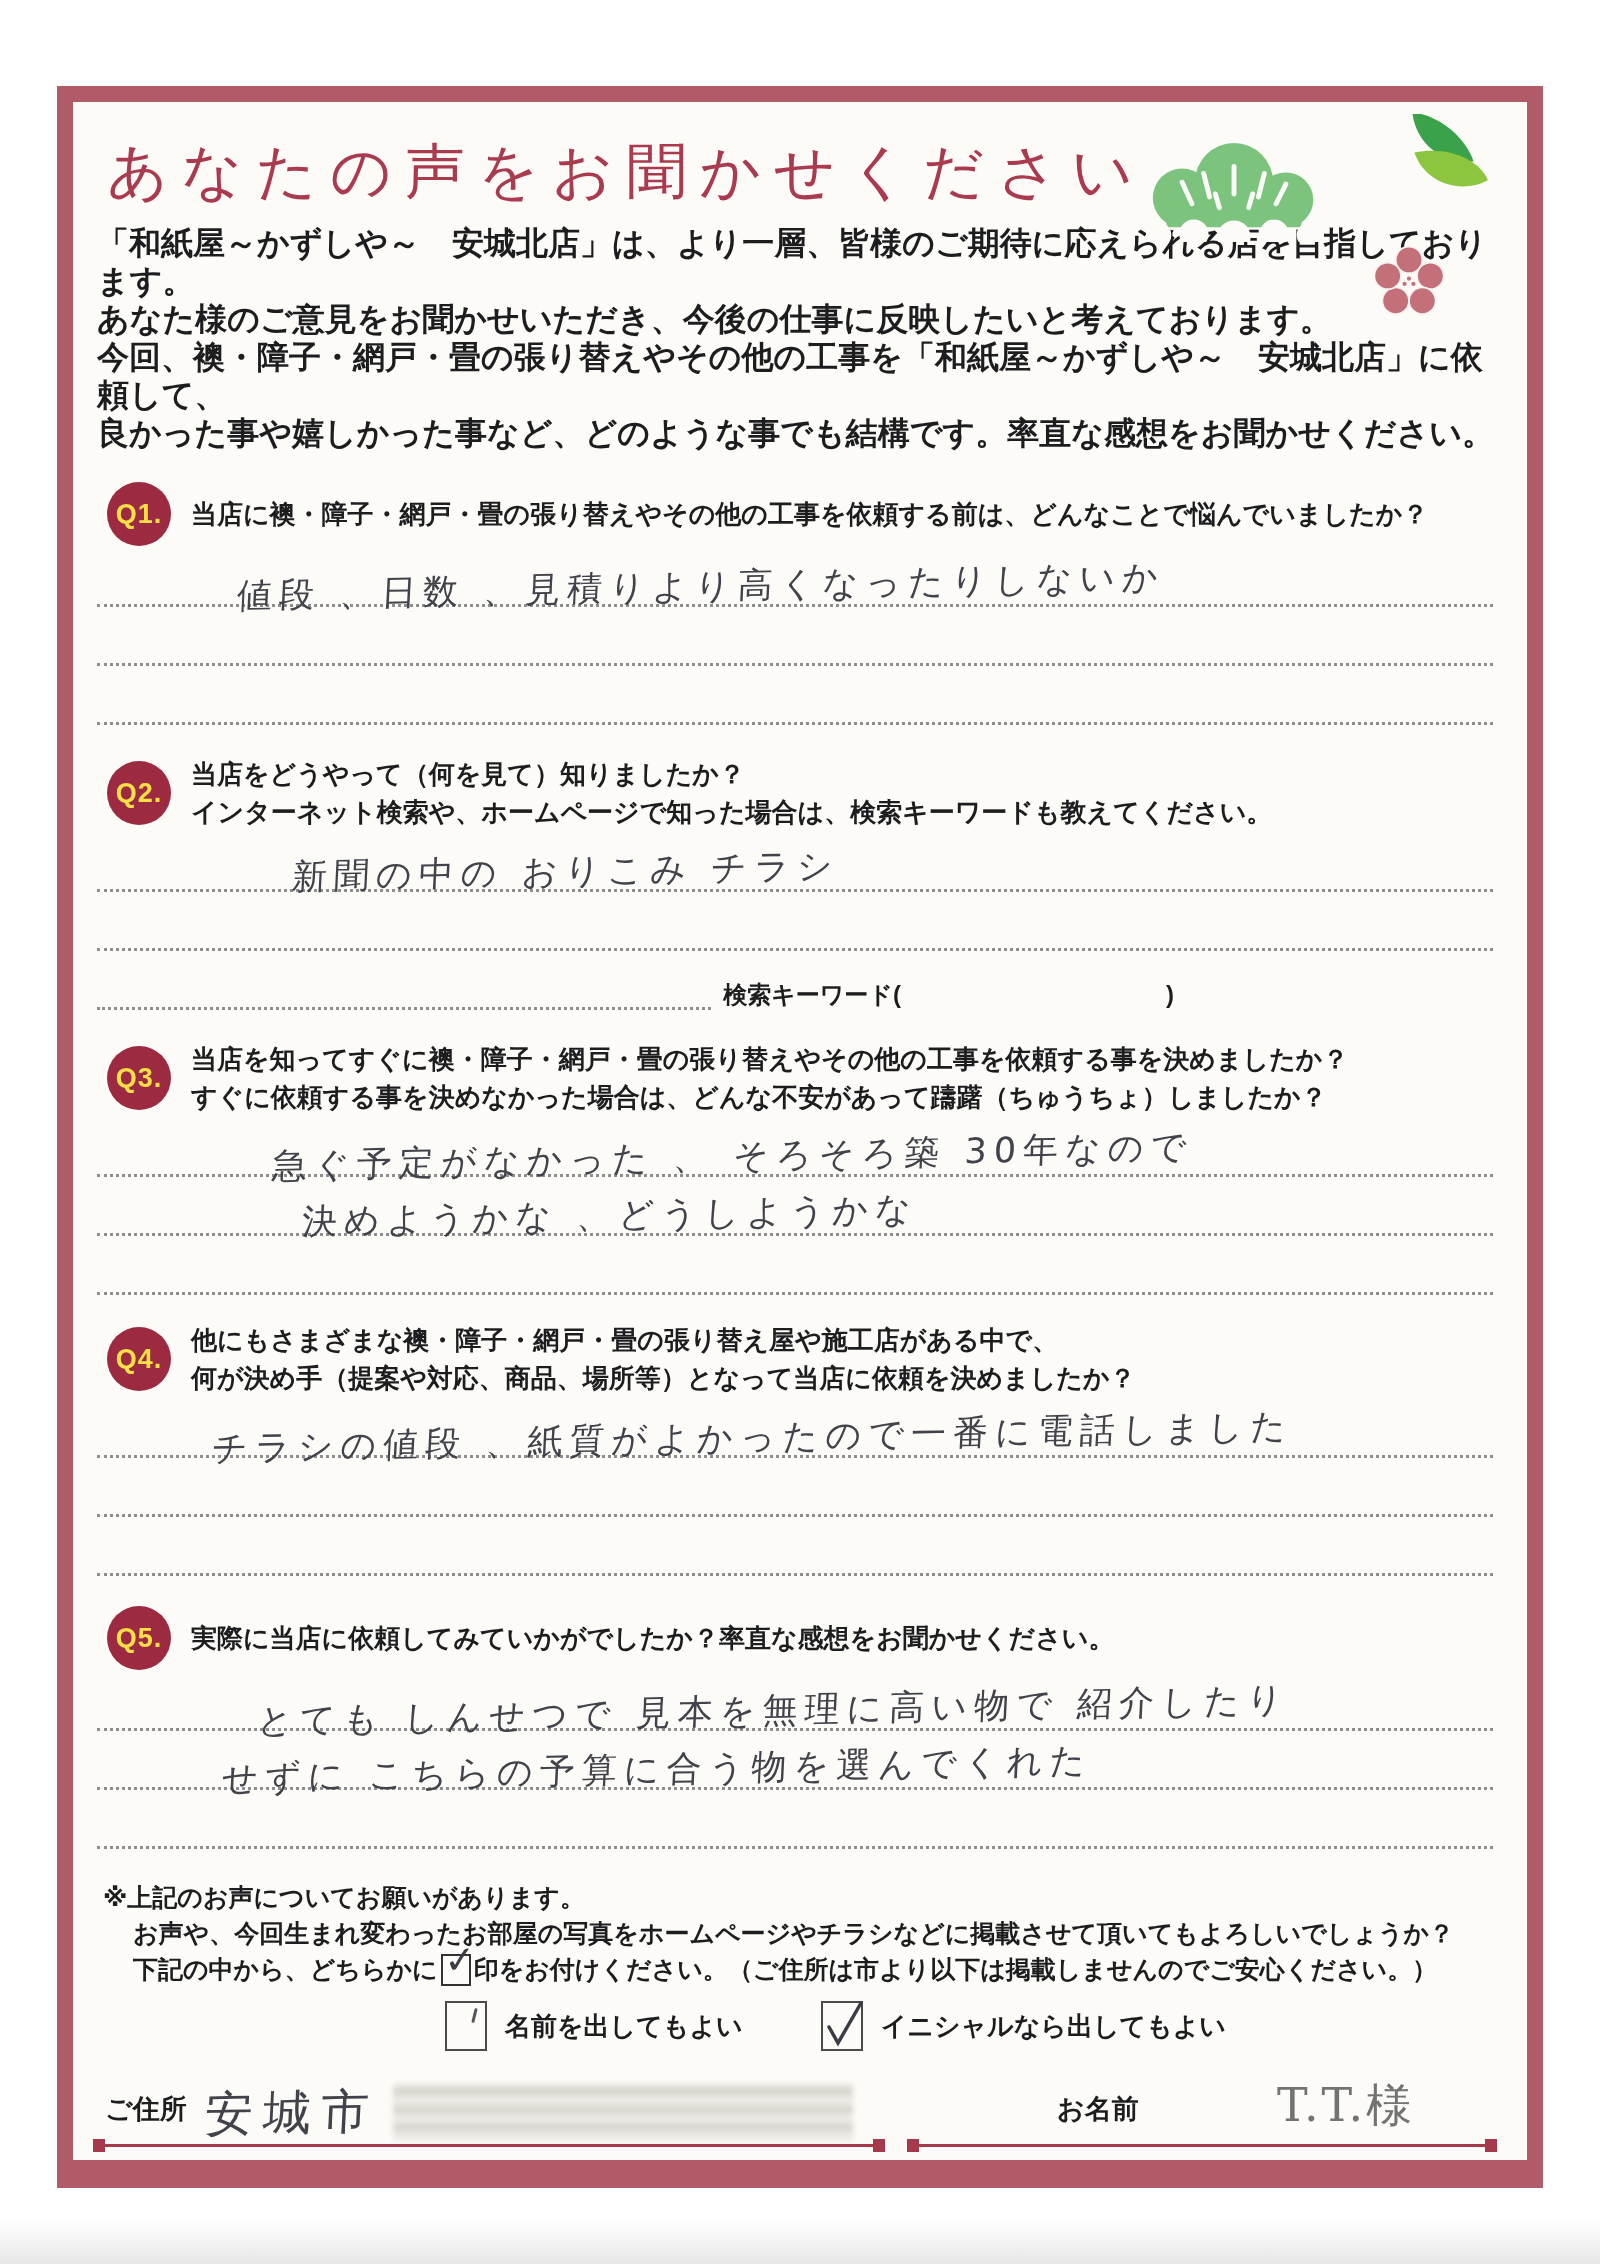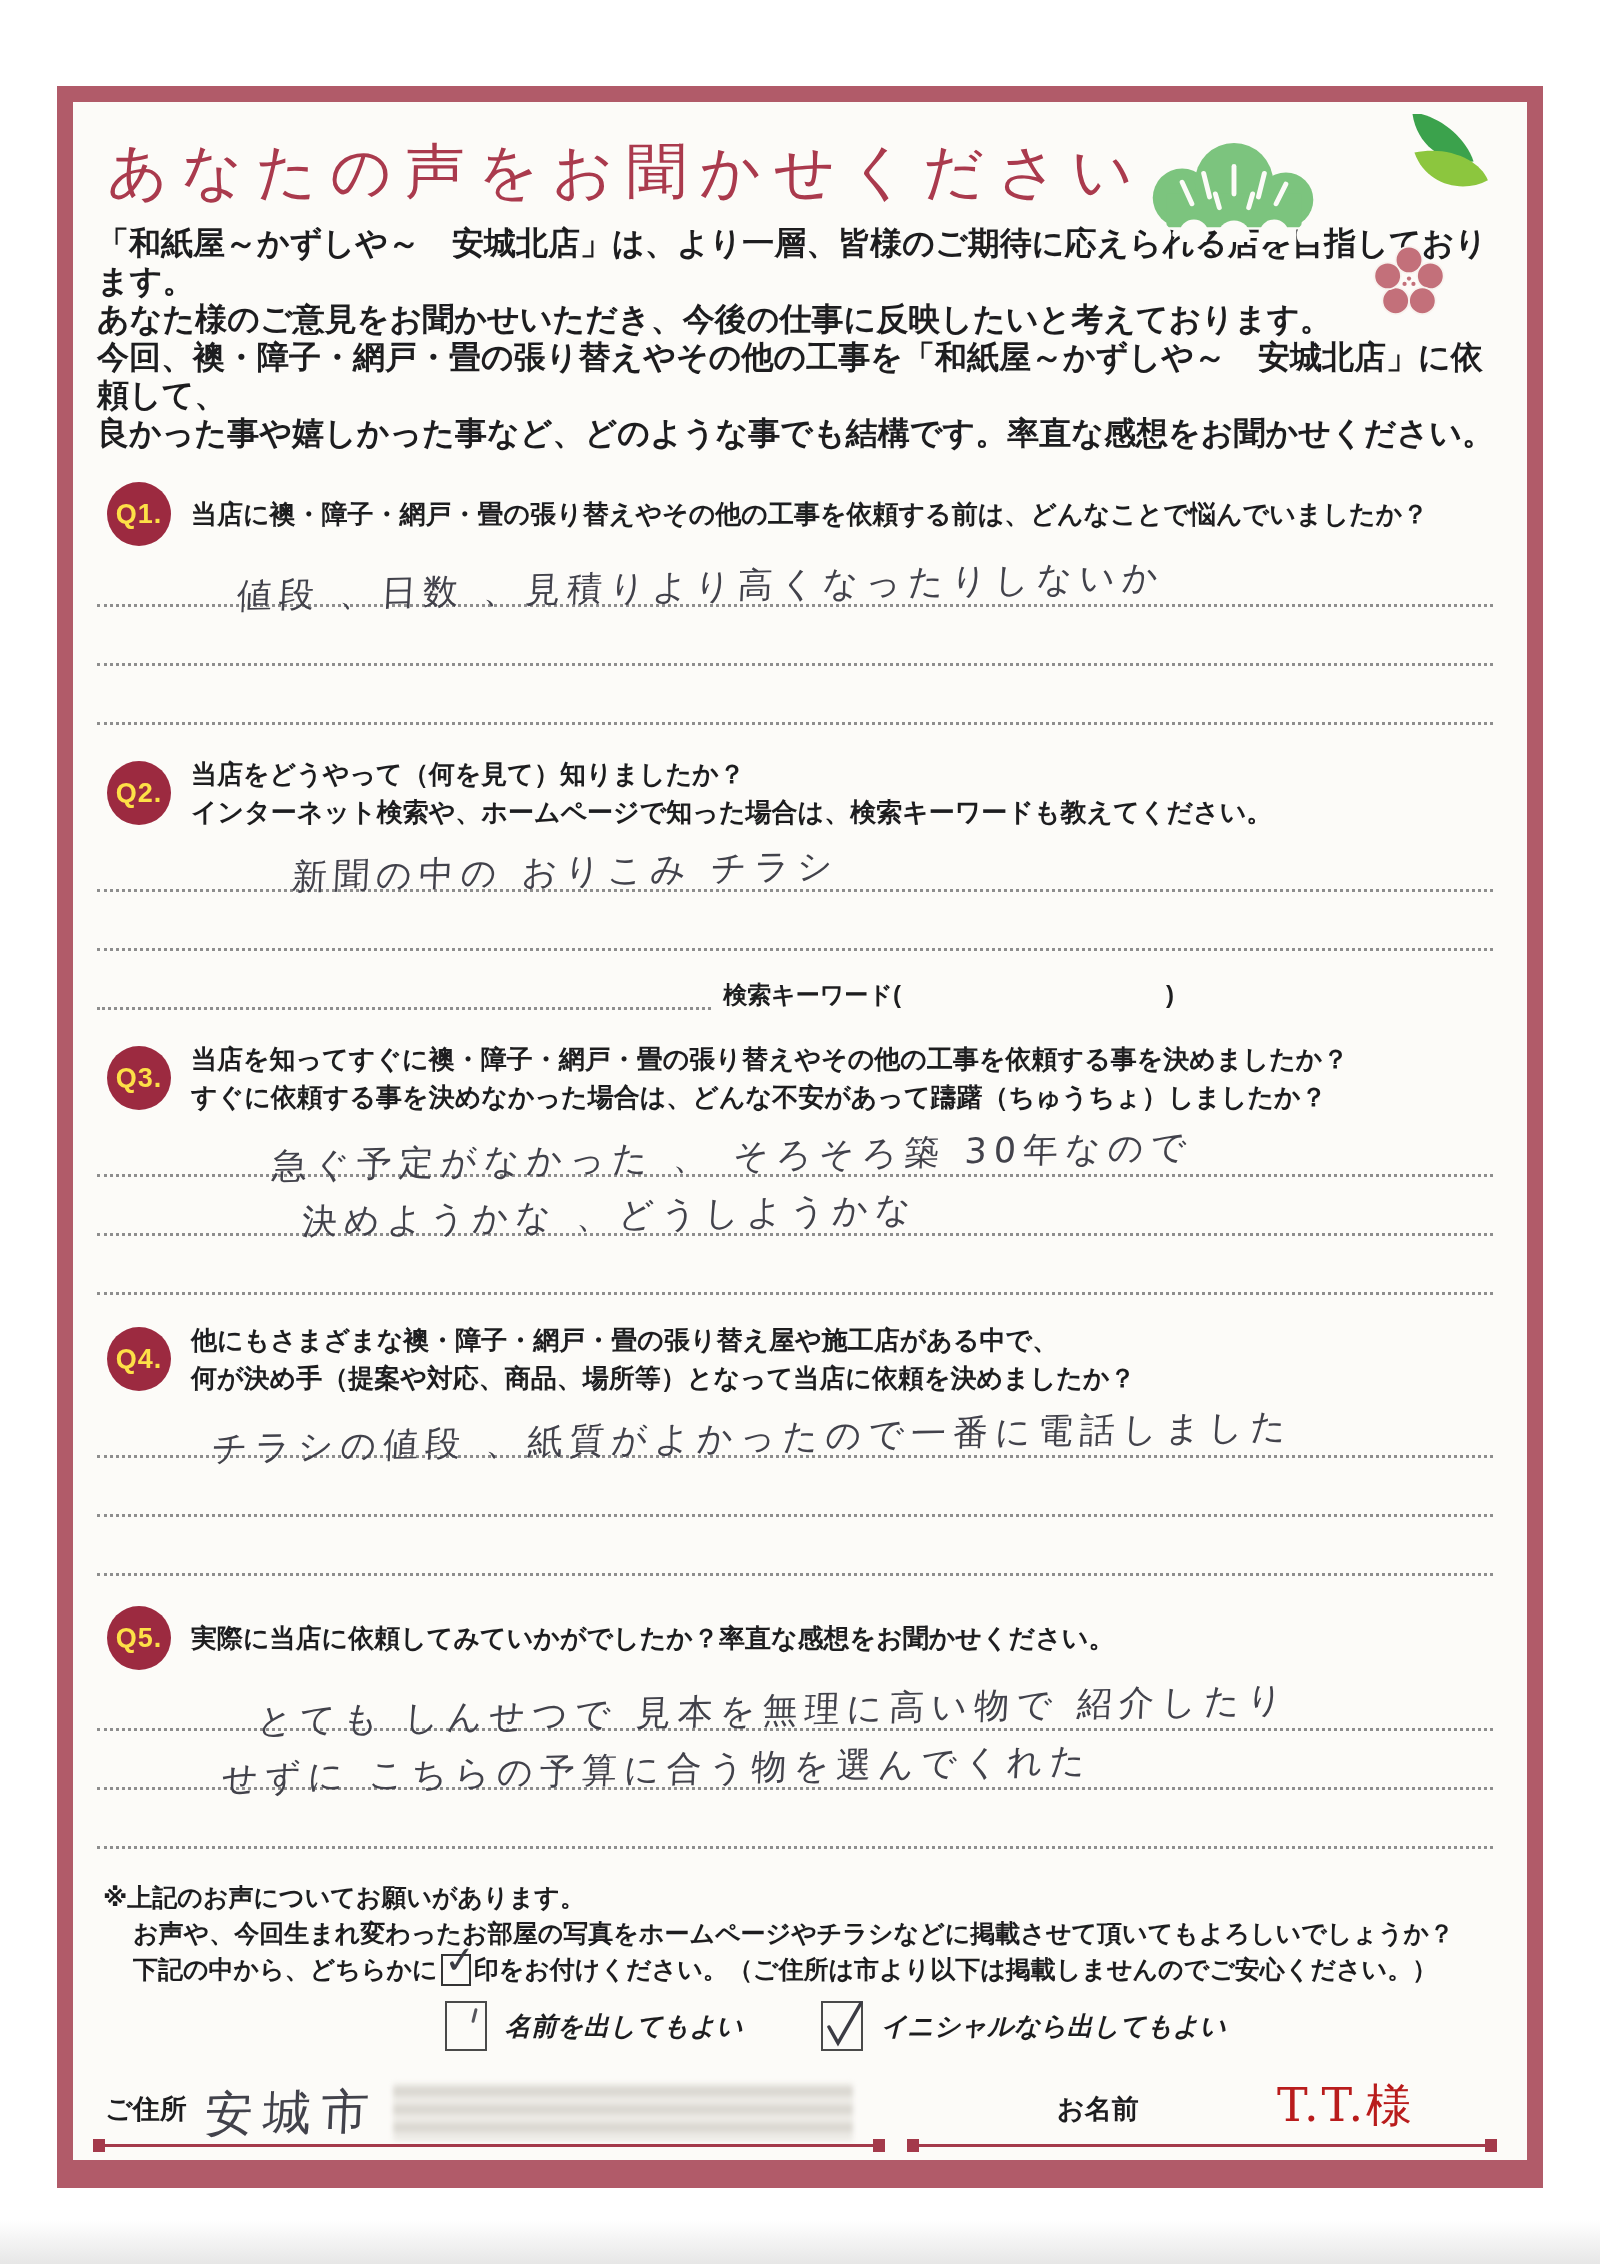--- a/index.html
+++ b/index.html
@@ -65,21 +65,21 @@
   .note .indent{padding-left:30px;}
   .inline-check{
     display:inline-block;width:30px;height:32px;border:2px solid #333;
     position:relative;vertical-align:-8px;margin:0 3px;background:transparent;
   }
   .inline-check .tickchar{
     position:absolute;left:1px;top:-14px;font-size:38px;color:#3c3c44;
     font-family:"DejaVu Sans",sans-serif;transform:rotate(-4deg);
   }
   .consent-row{display:flex;align-items:center;margin:14px 0 0 352px;}
-  .copt{display:flex;align-items:center;margin-right:78px;font-style:italic;}
+  .copt{display:flex;align-items:center;margin-right:78px;}
   .cbox{
     width:42px;height:50px;border:2px solid #4a4a4a;position:relative;
     background:transparent;margin-right:18px;overflow:visible;
   }
   .cbox .pen-mark{
     position:absolute;right:9px;top:5px;width:3px;height:15px;background:#55555c;
     border-radius:2px;transform:rotate(14deg);
   }
   .cbox svg.tick{position:absolute;left:-2px;top:-8px;overflow:visible;}
   .cbox-label{font-size:26px;font-weight:600;}
@@ -100,21 +100,21 @@
   .redline{position:absolute;left:2px;right:2px;bottom:12px;height:3px;background:var(--red-line);}
   .redline::before,.redline::after{
     content:"";position:absolute;top:-5px;width:12px;height:13px;background:var(--red-line);
   }
   .redline::before{left:-2px;}
   .redline::after{right:-2px;}
   .field.name .flabel{left:150px;}
   .name-value{
     position:absolute;left:370px;top:-4px;
     font-family:"DejaVu Serif","Liberation Serif",serif;
-    font-size:46px;color:#b91c1c;letter-spacing:3px;
+    font-size:46px;color:#737373;letter-spacing:3px;
   }
   
   .footer-row{display:flex;align-items:center;margin-top:10px;padding-left:12px;}
   .thanks{color:#b04052;font-size:30px;font-weight:700;letter-spacing:1px;}
   .shop{display:flex;align-items:baseline;margin-left:52px;}
   .shop-mark{align-self:center;margin-right:8px;}
   .shop-name{
     font-family:"DejaVu Serif","Liberation Serif",serif;
     font-size:42px;font-weight:700;color:#6e2630;letter-spacing:1px;
   }

